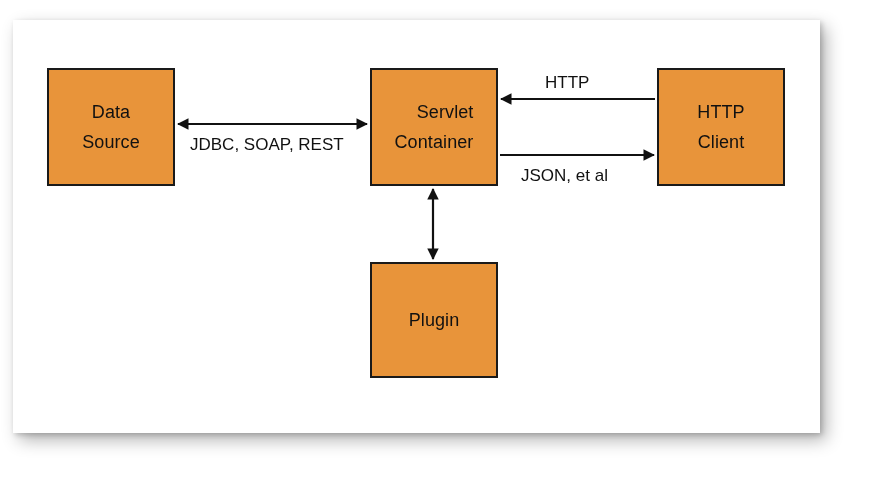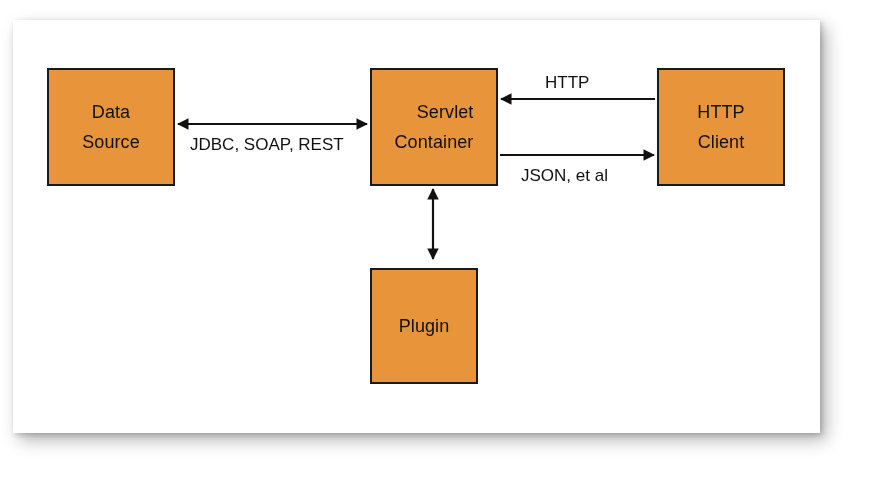--- a/index.html
+++ b/index.html
@@ -55,21 +55,21 @@
     font-family: "Liberation Sans", sans-serif;
     font-size: 18px;
     line-height: 30px;
     letter-spacing: 0.1px;
     white-space: pre-line;
   }
 
   #node-data-source   { left: 47px;  top: 68px;  width: 128px; height: 118px; }
   #node-servlet       { left: 370px; top: 68px;  width: 128px; height: 118px; text-align: right; }
   #node-http-client   { left: 657px; top: 68px;  width: 128px; height: 118px; }
-  #node-plugin        { left: 370px; top: 268px; width: 108px; height: 116px; }
+  #node-plugin        { left: 370px; top: 262px; width: 128px; height: 116px; }
 
   .edge-label {
     position: absolute;
     color: #111111;
     font-family: "Liberation Sans", sans-serif;
     font-size: 17px;
     line-height: 20px;
     white-space: nowrap;
   }
 

